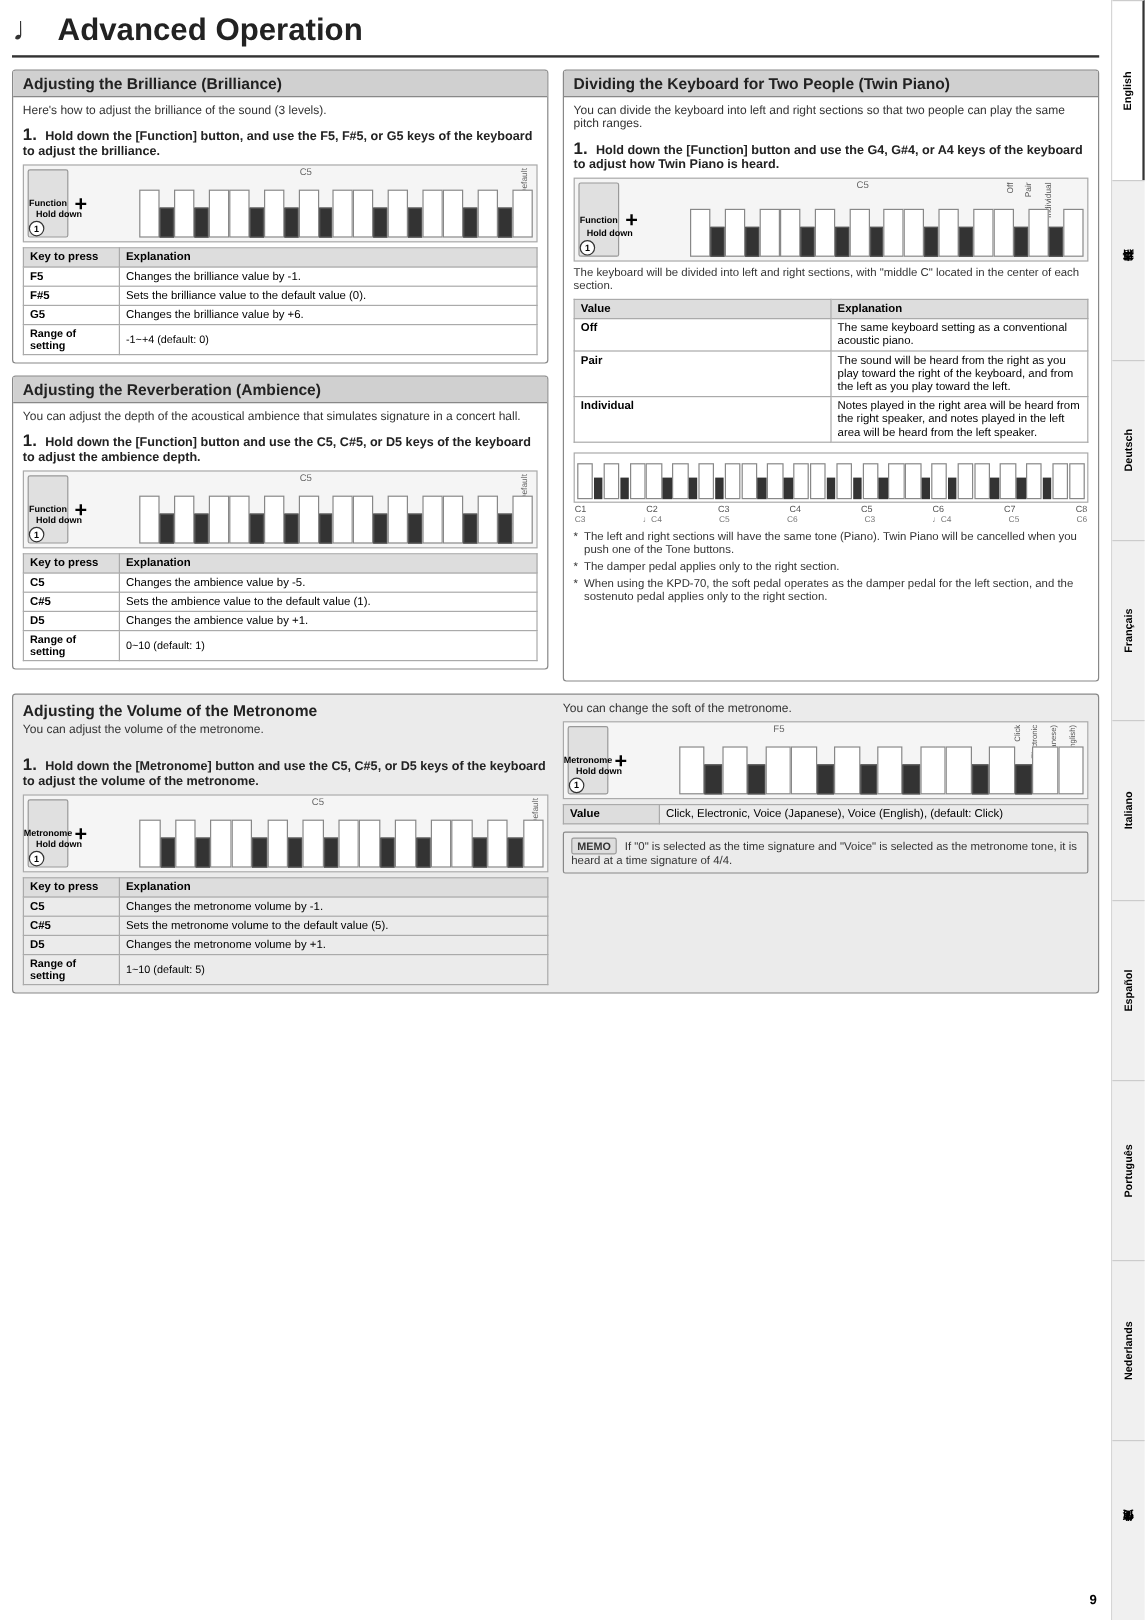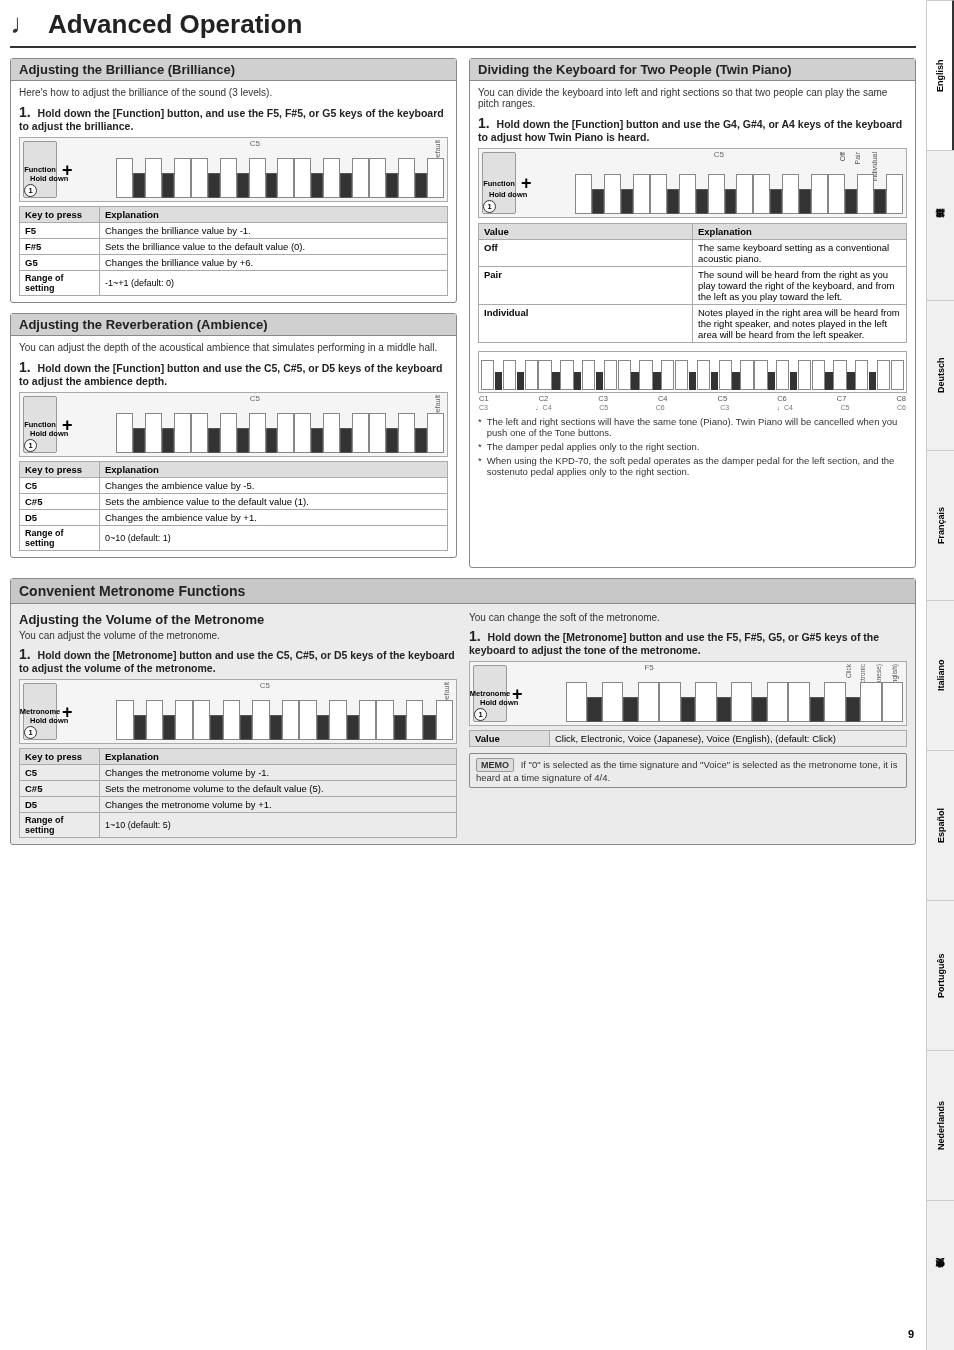--- a/index.html
+++ b/index.html
@@ -394,29 +394,29 @@
             <tr>
               <td class="key-col" style="font-weight:bold;margin-left:37px;">F#5</td>
               <td>Sets the brilliance value to the default value (0).</td>
             </tr>
             <tr>
               <td class="key-col">G5</td>
               <td>Changes the brilliance value by +6.</td>
             </tr>
             <tr class="range-row">
               <td class="key-col range-label">Range of setting</td>
-              <td>-1~+1 (default: 0)</td>
+              <td>-1~+4 (default: 0)</td>
             </tr>
           </tbody>
             </table>
         </div>
 
         <div class="section-box">
           <div class="section-title">Adjusting the Reverberation (Ambience)</div>
-          <div class="section-desc">You can adjust the depth of the acoustical ambience that simulates performing in a middle hall.</div>
+          <div class="section-desc">You can adjust the depth of the acoustical ambience that simulates signature in a concert hall.</div>
           <div class="step">
             <span class="step-num">1.</span>
             <span>Hold down the [Function] button and use the C5, C#5, or D5 keys of the keyboard to adjust the ambience depth.</span>
           </div>
 
           <div class="kbd-row" style="height:65px; margin-bottom:4px; position:relative; padding:3px;">
             <span class="kbd-c5-label" style="left:55%; top:1px; position:absolute; font-size:8px; color:#666;">C5</span>
             <div class="btn-function">
               <span class="btn-name">Function</span>
             </div>
@@ -532,20 +532,21 @@
                 <div class="pk-black"></div>
               <div class="pk-white"></div>
               <div class="pk-white"></div>
                 <div class="pk-black"></div>
               <div class="pk-white"></div>
                 <div class="pk-black"></div>
               <div class="pk-white"></div>
             </div>
           </div>
 
+          <div style="font-size:9.5px;color:#333;margin-bottom:5px;">The keyboard will be divided into left and right sections, with "middle C" located in the center of each section.</div>
 
           <table class="value-table">
             <tbody>
                 <tr>
               <th>Value</th>
               <th>Explanation</th>
             </tr>
             <tr>
               <td style="font-weight:bold;vertical-align:top;">Off</td>
               <td>The same keyboard setting as a conventional acoustic piano.</td>
@@ -641,27 +642,26 @@
               <span class="bullet-star">*</span>
               <span>When using the KPD-70, the soft pedal operates as the damper pedal for the left section, and the sostenuto pedal applies only to the right section.</span>
             </div>
           </div>
 
         </div>
       </div>
     </div>
 
     <div class="full-width-section" style="background:#ebebeb;">
-      <div class="full-width-title">Convenient Metronome Functions</div>
 
       <div class="metronome-inner-grid">
 
         <div class="metronome-col">
           <div style="font-size:13px;font-weight:bold;color:#222;margin-bottom:3px;">Adjusting the Volume of the Metronome</div>
-          <div style="font-size:10px;color:#333;margin-bottom:5px;">You can adjust the volume of the metronome.</div>
+          <div style="font-size:10px;color:#333;margin-bottom:15px;">You can adjust the volume of the metronome.</div>
           <div class="step">
             <span class="step-num">1.</span>
             <span>Hold down the [Metronome] button and use the C5, C#5, or D5 keys of the keyboard to adjust the volume of the metronome.</span>
           </div>
 
           <div class="kbd-row" style="height:65px; margin-bottom:4px; position:relative; padding:3px; background:#f5f5f5;">
             <span style="position:absolute;top:1px;left:55%;font-size:8px;color:#666;">C5</span>
             <div class="btn-function">
               <span class="btn-name">Metronome</span>
             </div>
@@ -725,24 +725,20 @@
             <tr class="range-row">
               <td class="key-col range-label">Range of setting</td>
               <td>1~10 (default: 5)</td>
             </tr>
           </tbody>
             </table>
         </div>
 
         <div class="metronome-col">
           <div style="font-size:10px;color:#333;margin-bottom:5px;">You can change the soft of the metronome.</div>
-          <div class="step">
-            <span class="step-num">1.</span>
-            <span>Hold down the [Metronome] button and use the F5, F#5, G5, or G#5 keys of the keyboard to adjust the tone of the metronome.</span>
-          </div>
 
           <div class="kbd-row" style="height:65px; margin-bottom:4px; position:relative; padding:3px; background:#f5f5f5;">
             <span style="position:absolute;top:1px;left:40%;font-size:8px;color:#666;">F5</span>
             <div class="btn-function">
               <span class="btn-name">Metronome</span>
             </div>
             <span class="plus-big" style="position:absolute;left:42px;top:50%;transform:translateY(-50%);font-size:18px;">+</span>
             <div class="kbd-circle" style="left:4px;bottom:4px;">
                 <span>1</span>
               </div>

